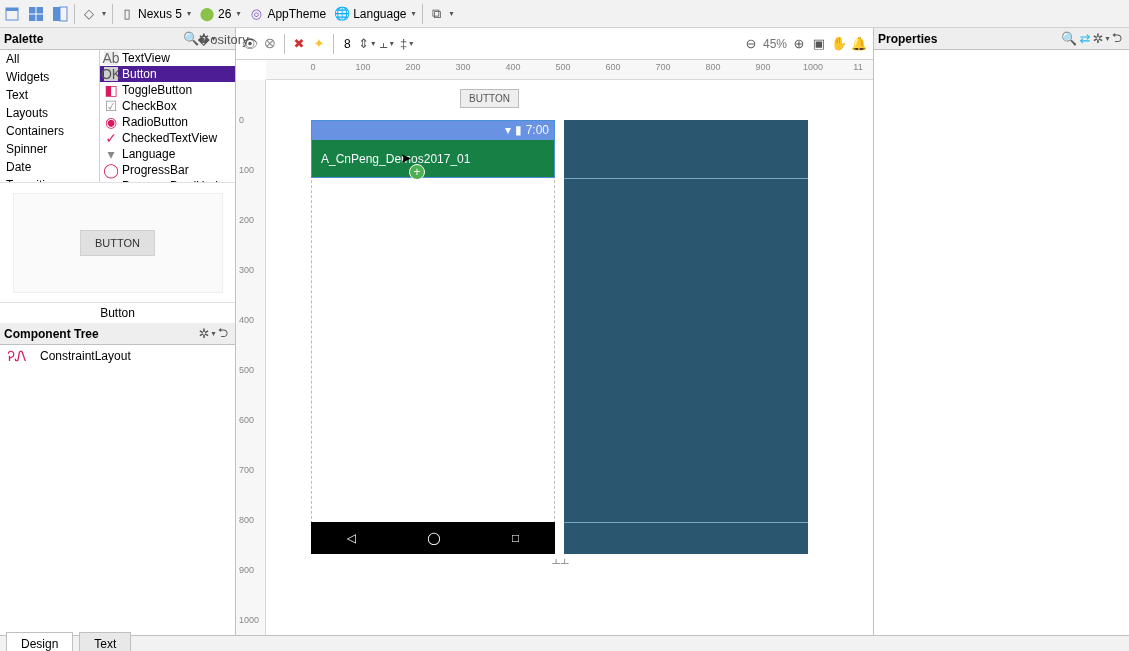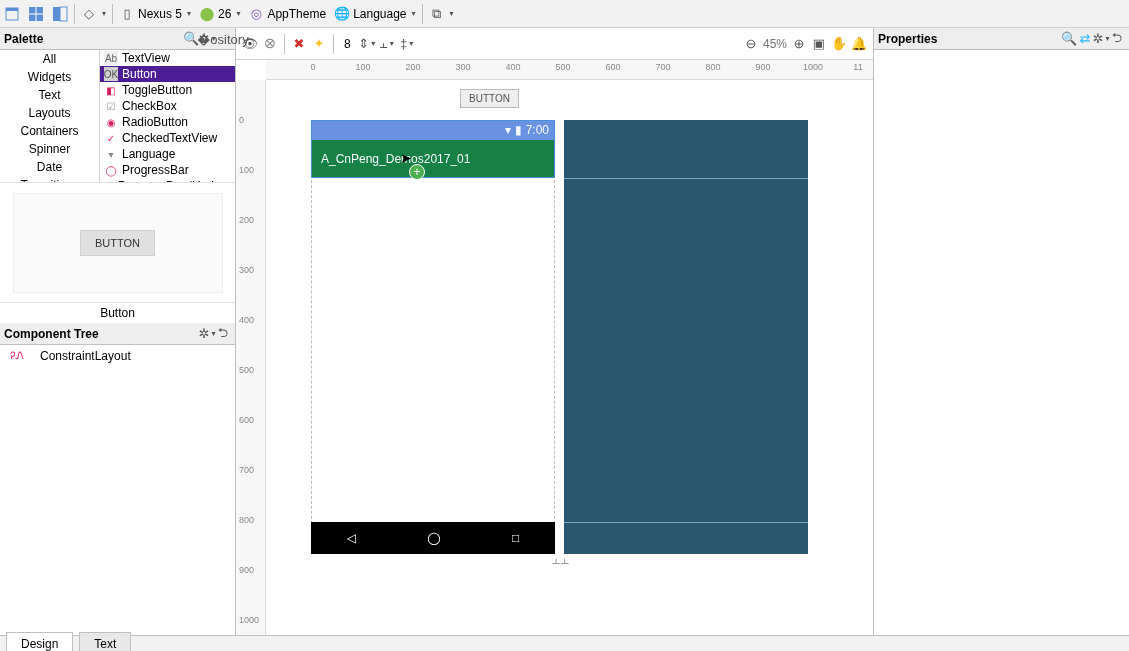--- a/index.html
+++ b/index.html
@@ -8,25 +8,25 @@
 .topbar-sep { width:1px; height:20px; background:#c0c0c0; margin:0 2px; }
 .ic { width:16px; height:16px; display:inline-flex; align-items:center; justify-content:center; color:#555; font-size:13px; }
 .btn { padding:2px 4px; display:inline-flex; align-items:center; gap:3px; cursor:pointer; }
 .drop::after { content:"▾"; font-size:8px; color:#555; margin-left:2px; }
 .main { flex:1; display:flex; min-height:0; }
 .left { width:236px; display:flex; flex-direction:column; border-right:1px solid #c0c0c0; }
 .panel-head { height:22px; background:#eee; border-bottom:1px solid #c0c0c0; display:flex; align-items:center; padding:0 4px; gap:0; }
 .panel-head .title { font-weight:bold; flex:1; }
 .palette-body { display:flex; height:132px; }
 .cats { width:100px; border-right:1px solid #d0d0d0; overflow:hidden; }
-.cat { padding:2px 6px; cursor:pointer;text-align:center; }
+.cat { padding:2px 6px; cursor:pointer; }
 .items { flex:1; overflow:hidden; }
 .item { padding:1px 4px; display:flex; align-items:center; gap:4px; cursor:pointer; white-space:nowrap; }
 .item.sel { background:#4c1d95; color:#fff; }
-.iicon { width:14px; height:14px; display:inline-flex; align-items:center; justify-content:center; font-size:10px; }
+.iicon { width:14px; height:14px; display:inline-flex; align-items:center; justify-content:center; font-size:14px; }
 .preview { flex:0 0 120px; display:flex; align-items:center; justify-content:center; border-top:1px solid #e0e0e0; }
 .preview-inner { width:210px; height:100px; background:#fafafa; border:1px solid #eee; display:flex; align-items:center; justify-content:center; }
 .btn-sample { background:#e0e0e0; padding:6px 14px; font-size:11px; color:#333; border:1px solid #d0d0d0; }
 .caption { text-align:center; padding:3px; border-top:1px solid #e0e0e0; }
 .tree-body { flex:1; padding:4px 10px; }
 .tree-item { display:flex; align-items:center; gap:16px; }
 .center { flex:1; display:flex; flex-direction:column; position:relative; min-width:0; }
 .toolbar2 { height:32px; border-bottom:1px solid #d0d0d0; display:flex; align-items:center; padding:0 6px; gap:4px; }
 .canvas-wrap { flex:1; position:relative; overflow:hidden; background:#fff; }
 .ruler-h { position:absolute; left:30px; right:0; top:0; height:20px; background:#f7f7f7; border-bottom:1px solid #d8d8d8; }

